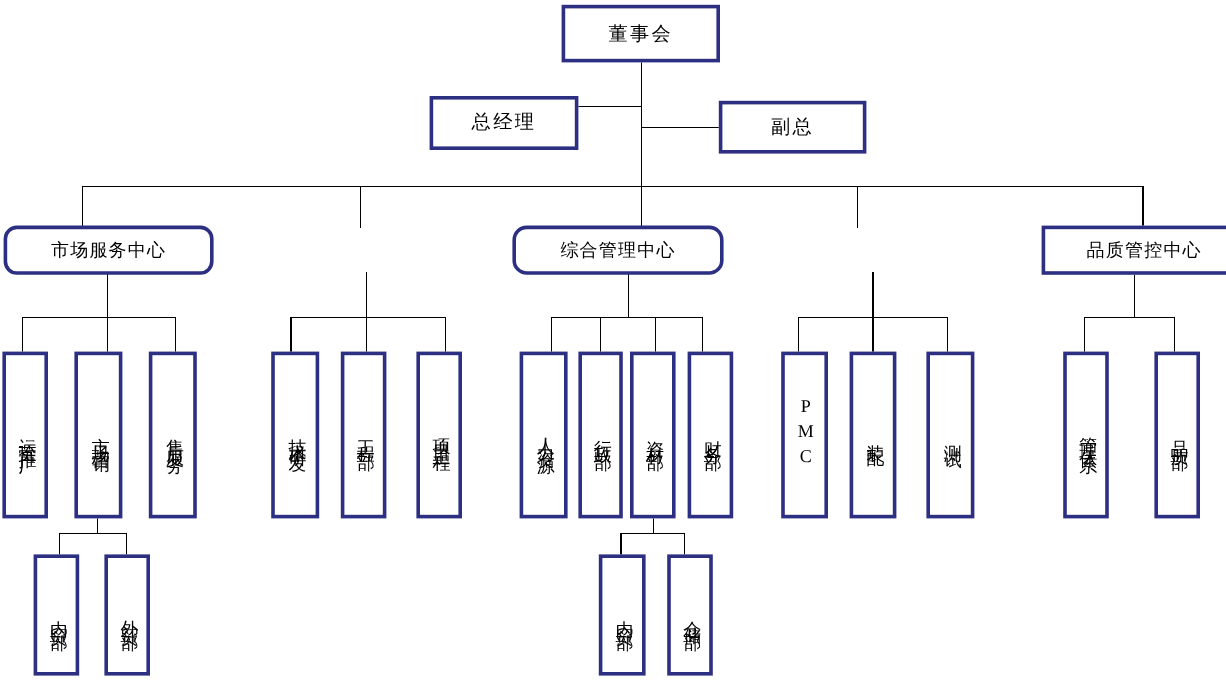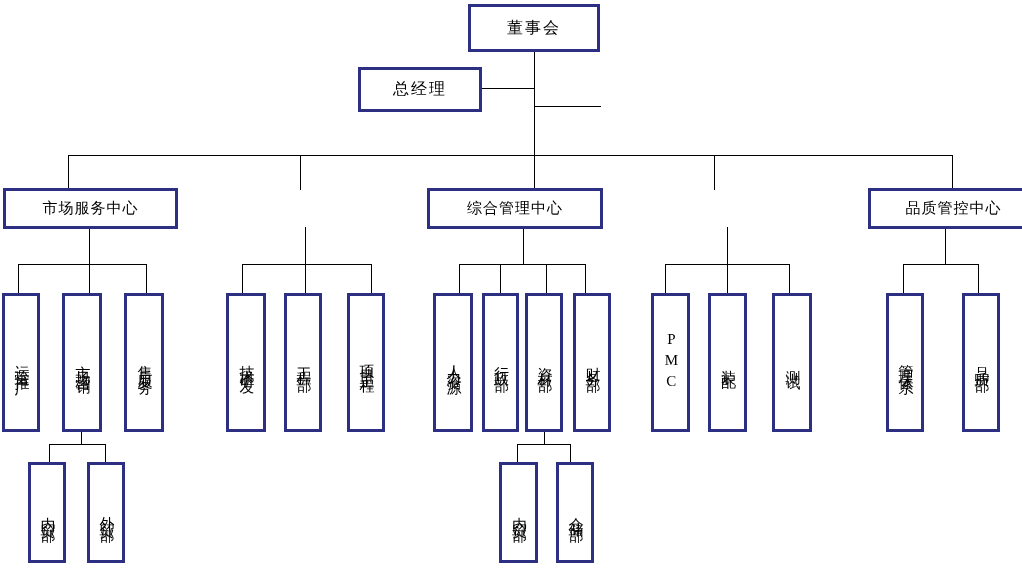--- a/index.html
+++ b/index.html
@@ -95,28 +95,31 @@
     <line x1="544.5" y1="430" x2="544.5" y2="445"></line>
     <line x1="517" y1="444.5" x2="571" y2="444.5"></line>
     <line x1="517.5" y1="444" x2="517.5" y2="464"></line>
     <line x1="570.5" y1="444" x2="570.5" y2="464"></line>
   </svg>
 
   <div class="node hnode lg" style="left:468px; top:4px; width:132px; height:48px;">
     <span>董事会</span>
   </div>
 
-  <div class="node hnode lg" style="left:358px; top:67px; width:124px; height:45px;justify-content:center;">
+  <div class="node hnode lg" style="left:358px; top:80px; width:124px; height:45px;justify-content:center;">
     <span>总经理</span>
   </div>
+  <div class="node hnode lg" style="left:599px; top:84px; width:123px; height:44px;">
+    <span>副总</span>
+  </div>
 
-  <div class="node hnode" style="left:3px; top:188px; width:175px; height:41px;">
+  <div class="node hnode" style="left:3px; top:188px; width:175px; height:41px;border-radius:11px;">
     <span>市场服务中心</span>
   </div>
-  <div class="node hnode" style="left:427px; top:188px; width:176px; height:41px;">
+  <div class="node hnode" style="left:427px; top:188px; width:176px; height:41px;border-radius:12px;">
     <span>综合管理中心</span>
   </div>
   <div class="node hnode" style="left:868px; top:188px; width:171px; height:41px;justify-content:center;">
     <span>品质管控中心</span>
   </div>
 
   <div class="node vnode" style="left:2px; top:293px; width:38px; height:139px;">
     <span>运营推广</span>
   </div>
   <div class="node vnode" style="left:62px; top:293px; width:40px; height:139px;">

